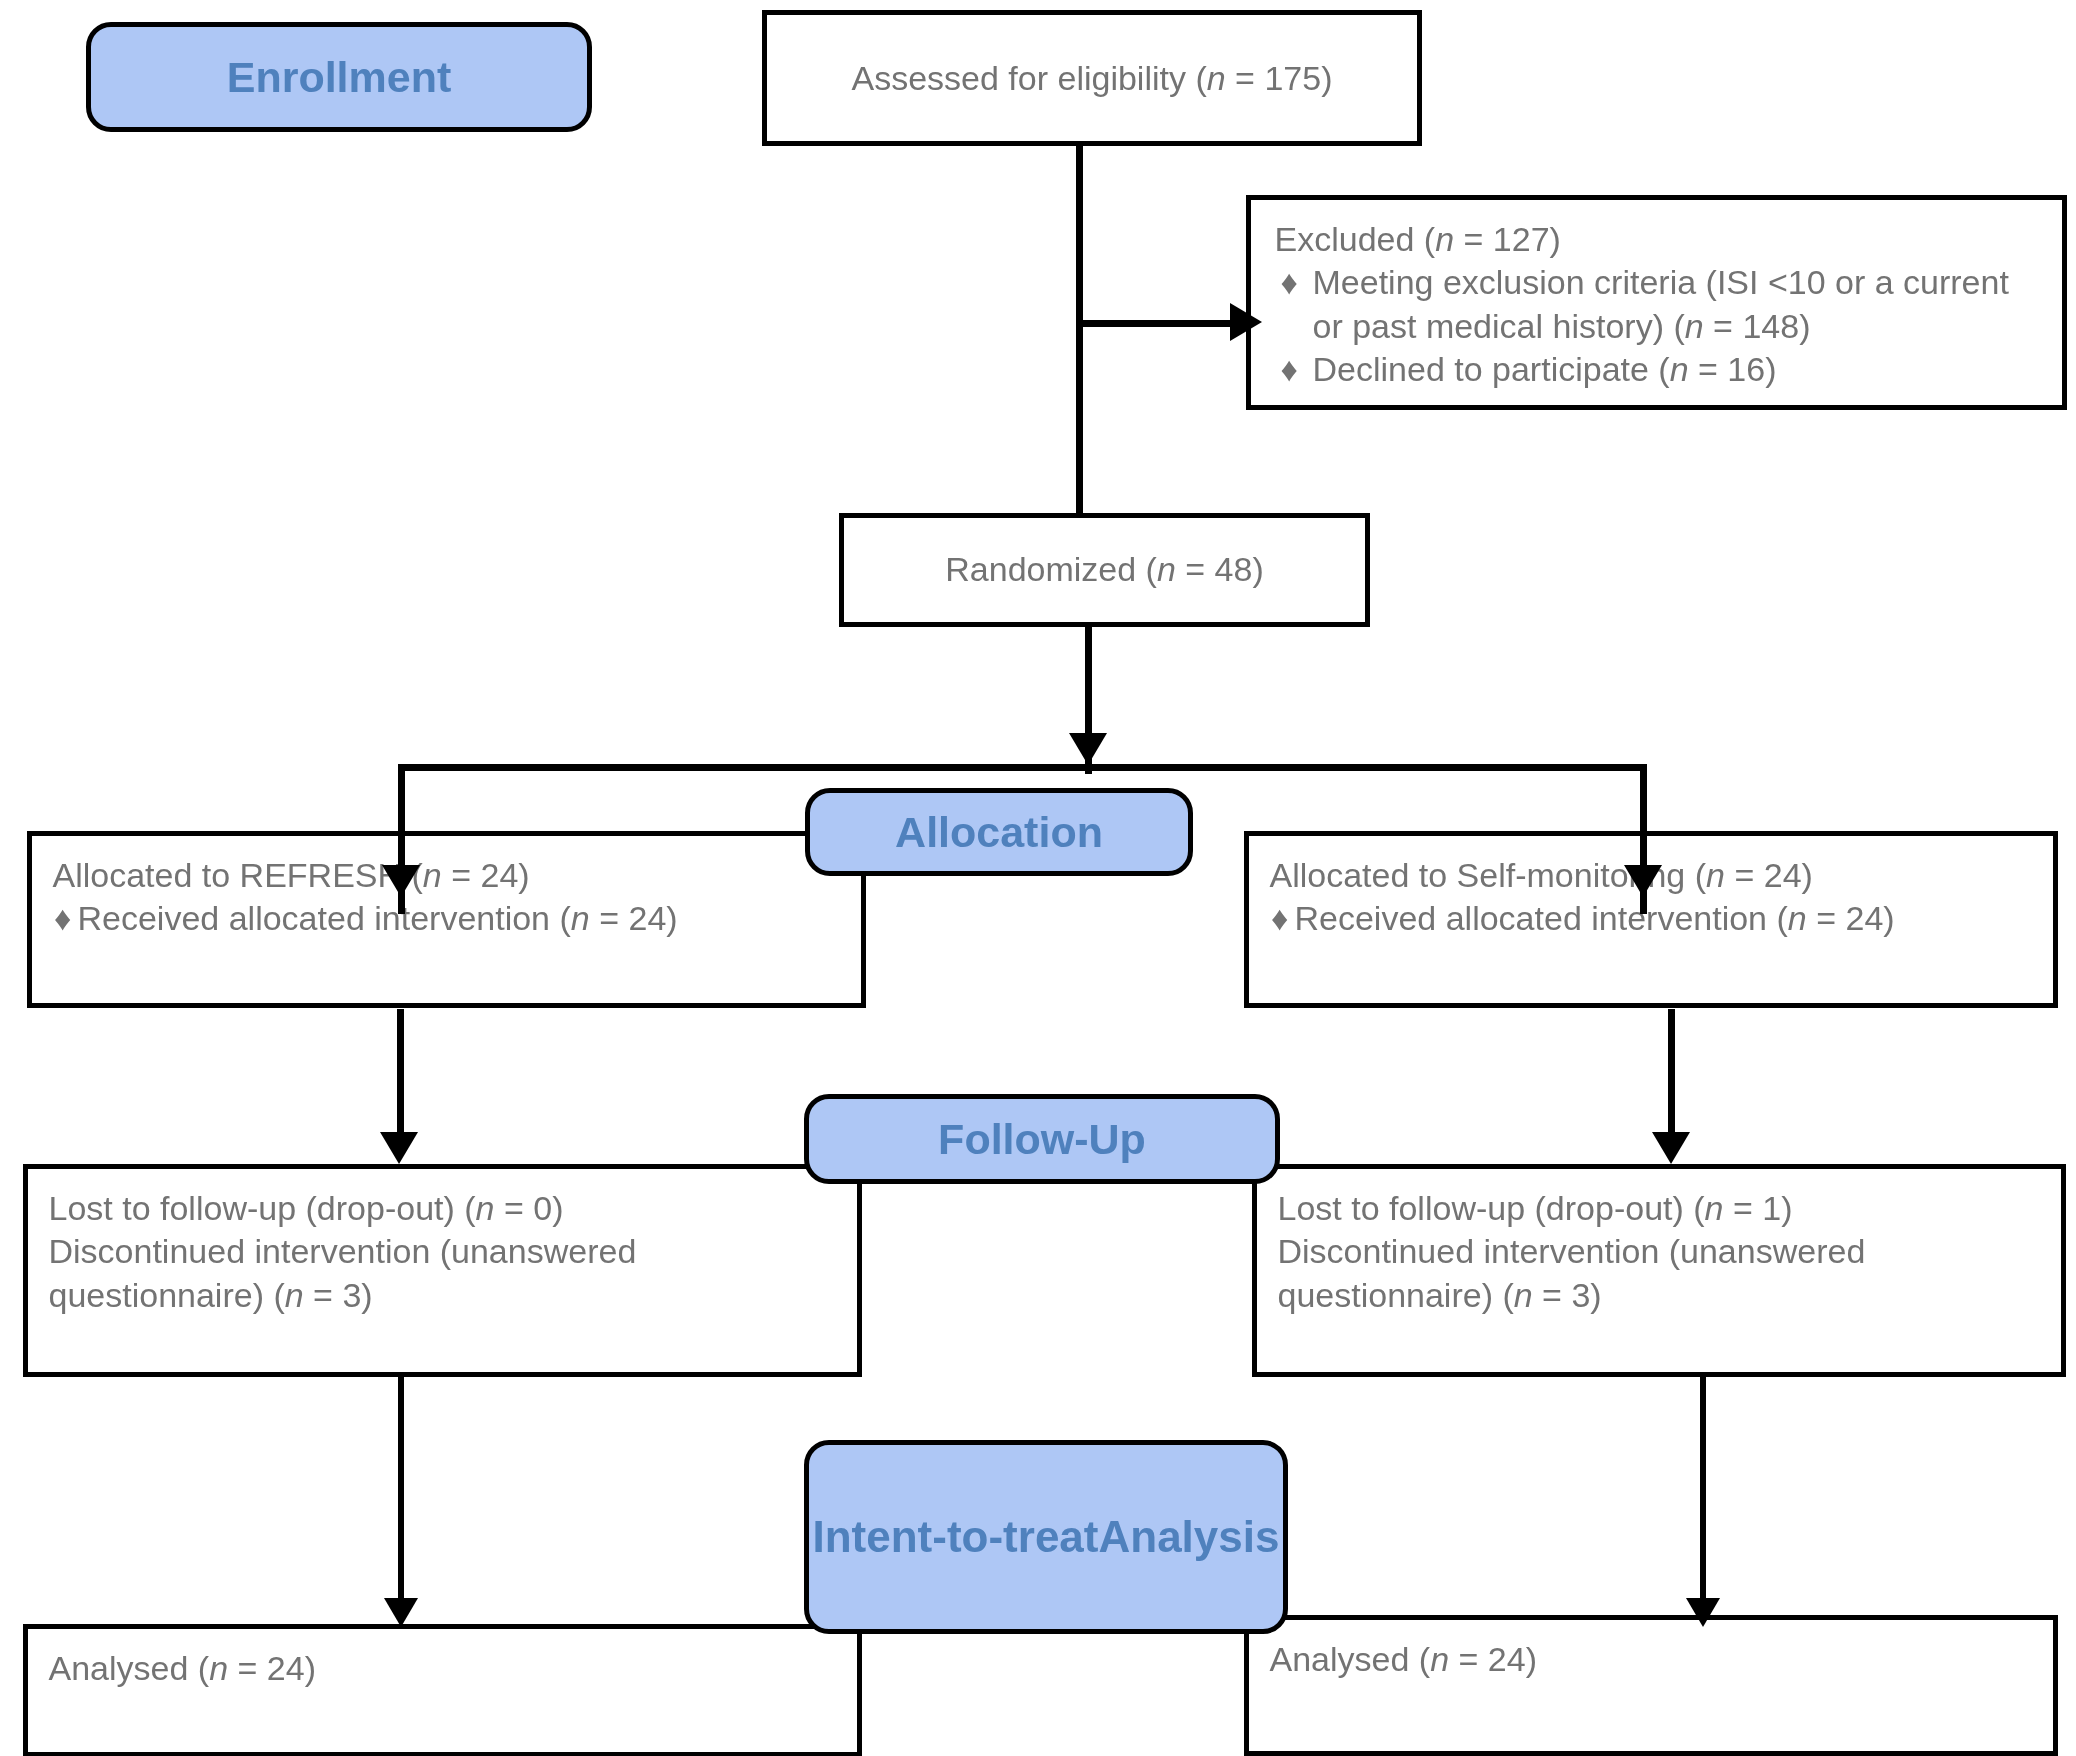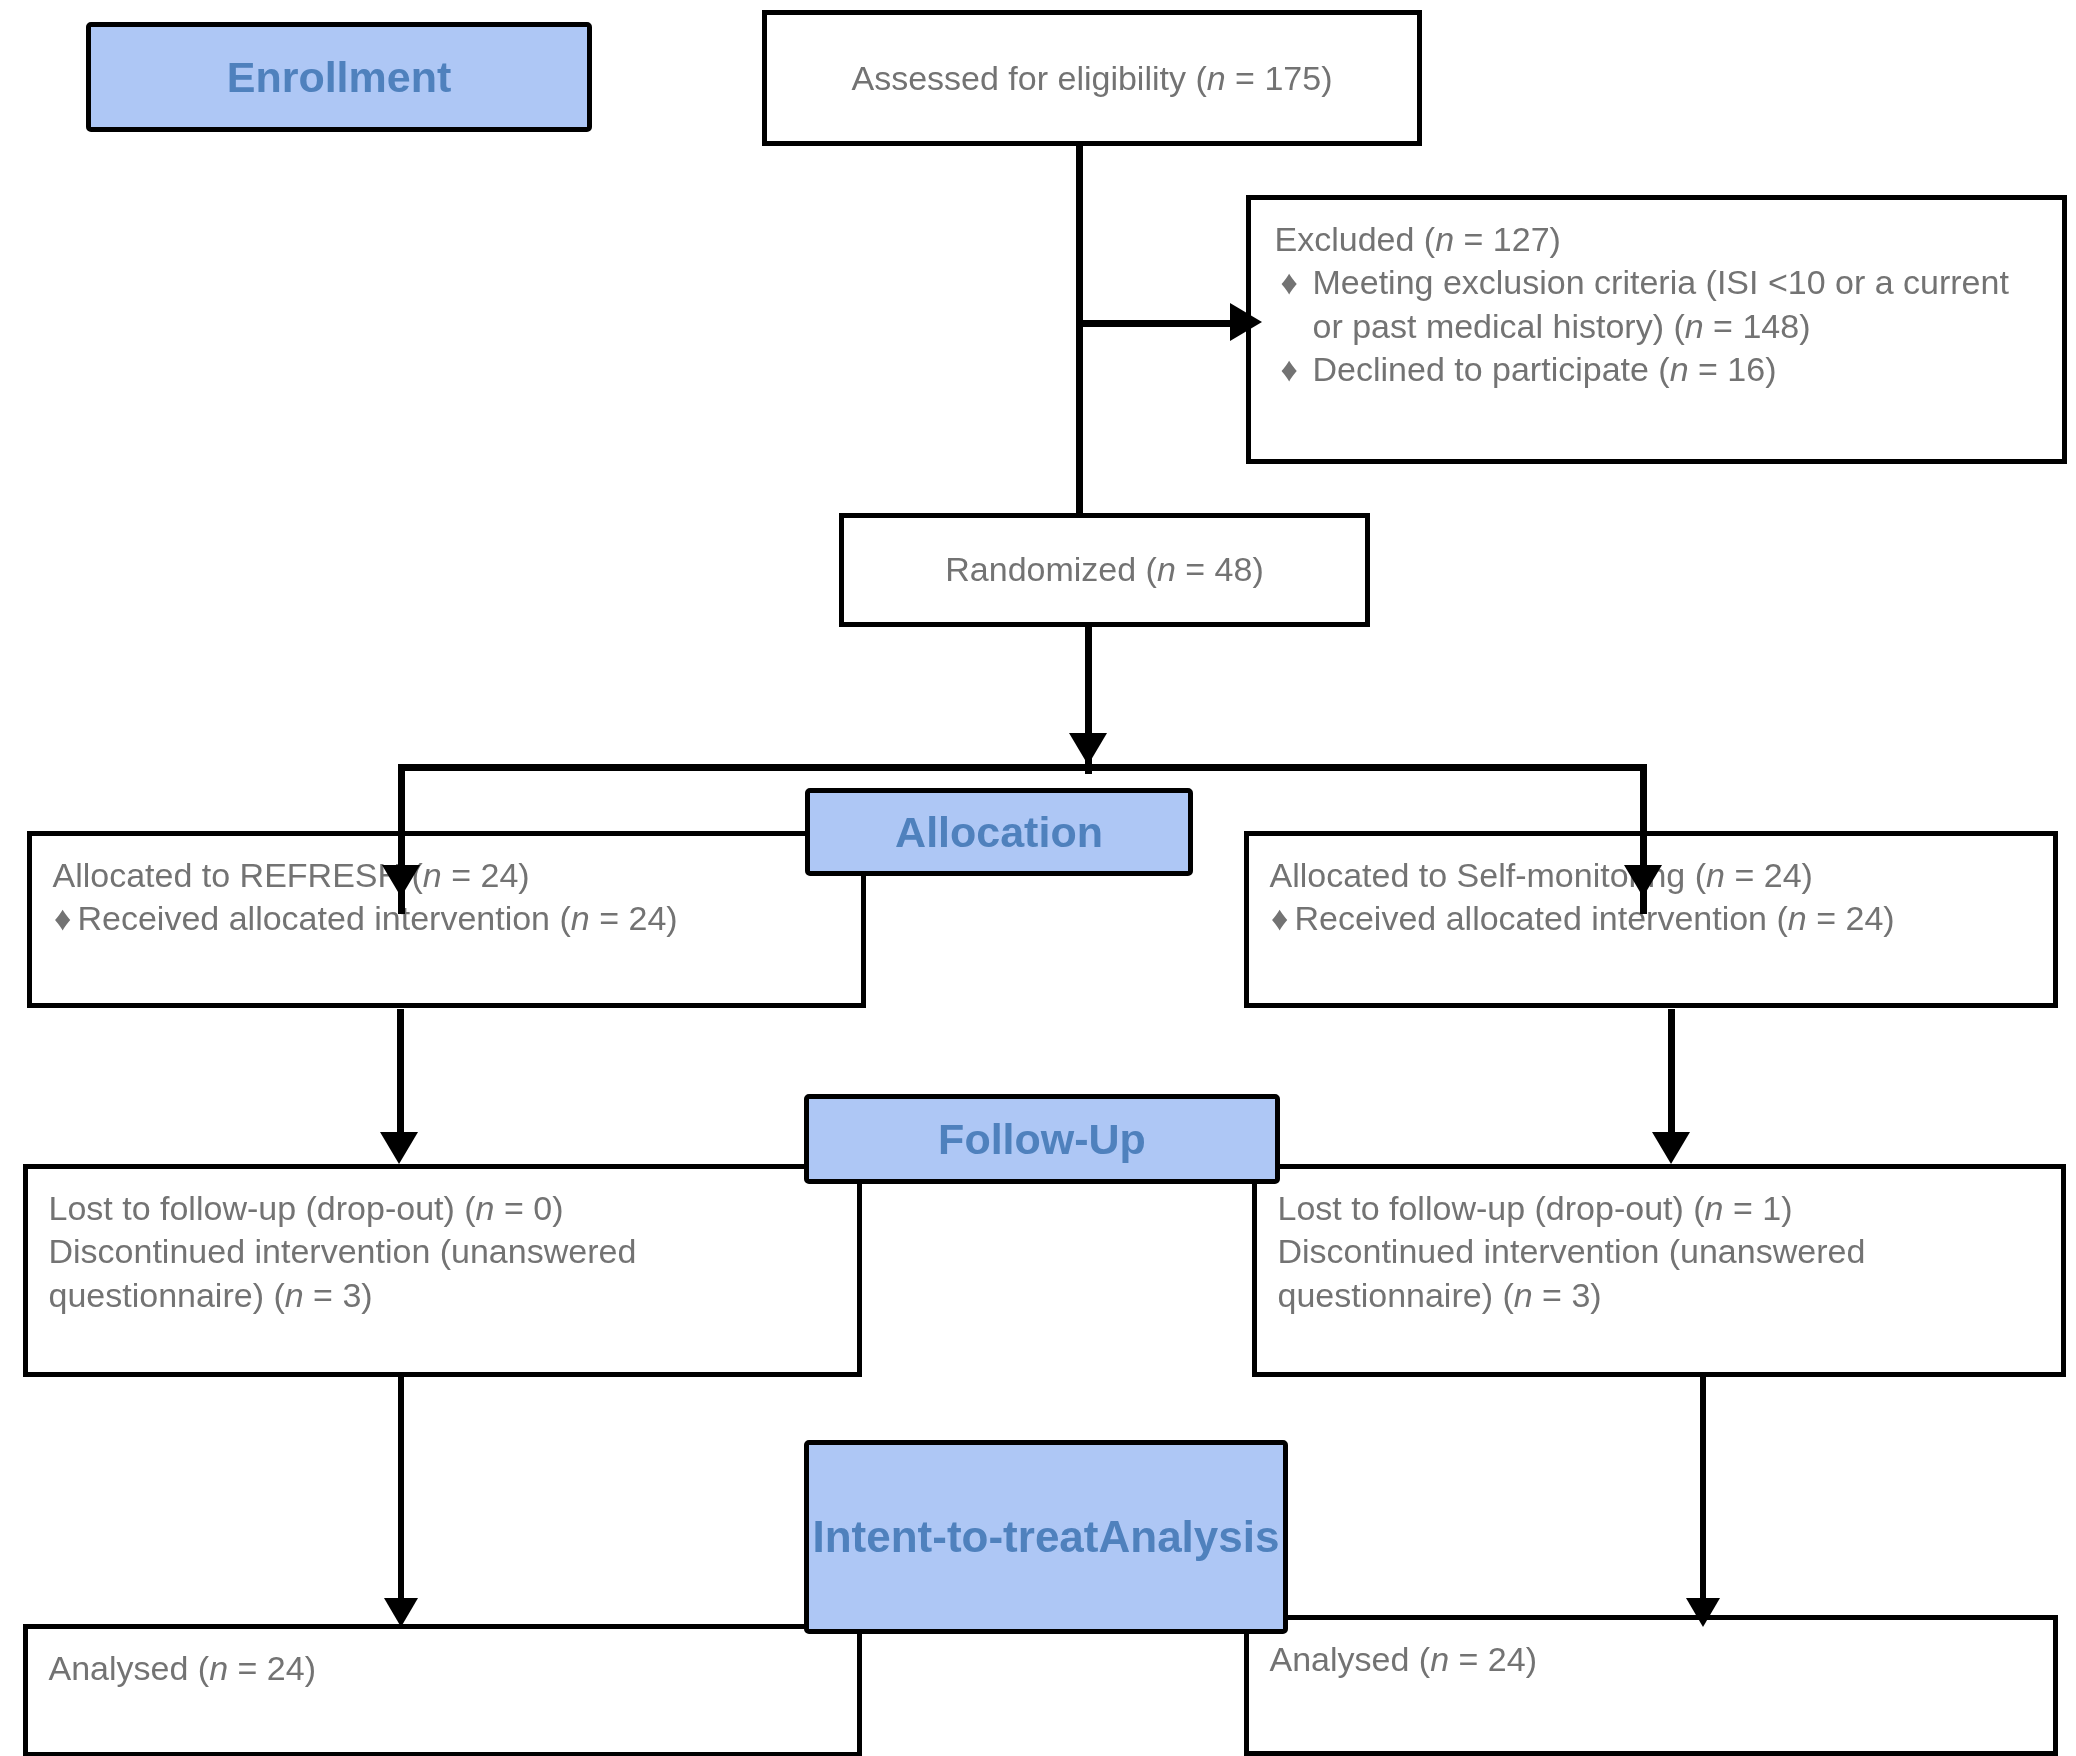--- a/index.html
+++ b/index.html
@@ -55,21 +55,21 @@
     left: 1.5px;
     top: 0;
   }
   .it { font-style: italic; }
 
   
   .stage {
     position: absolute;
     box-sizing: border-box;
     border: 5.9px solid #000000;
-    border-radius: 5px;
+    border-radius: 25px;
     background: #AEC7F5;
     color: #4F81BD;
     font-size: 43px;
     font-weight: bold;
     line-height: 1.12;
     display: flex;
     align-items: center;
     justify-content: center;
     text-align: center;
     z-index: 40;
@@ -119,21 +119,21 @@
     <p>
       <span>Assessed for eligibility (</span><span class="it">n</span><span> = 175)</span>
     </p>
   </div>
 
   <div class="vline" style="left:1076px; top:146px; width:6.6px; height:370px;"></div>
 
   <div class="hline" style="left:1076px; top:320px; width:163px; height:6.6px;"></div>
   <div class="arrowhead-right" style="left:1230px; top:303px;"></div>
 
-  <div class="box" style="left:1246px; top:195px; width:821px; height:269px; padding:17.6px 23.5px;">
+  <div class="box" style="left:1246px; top:195px; width:821px; height:215px; padding:17.6px 23.5px;">
     <p>
       <span>Excluded (</span><span class="it">n</span><span> = 127)</span>
     </p>
     <p class="bullet">
       <span class="dia">♦</span><span>Meeting exclusion criteria (ISI &lt;10 or a current or past medical history) (</span><span class="it">n</span><span> = 148)</span>
     </p>
     <p class="bullet">
       <span class="dia">♦</span><span>Declined to participate (</span><span class="it">n</span><span> = 16)</span>
     </p>
   </div>

